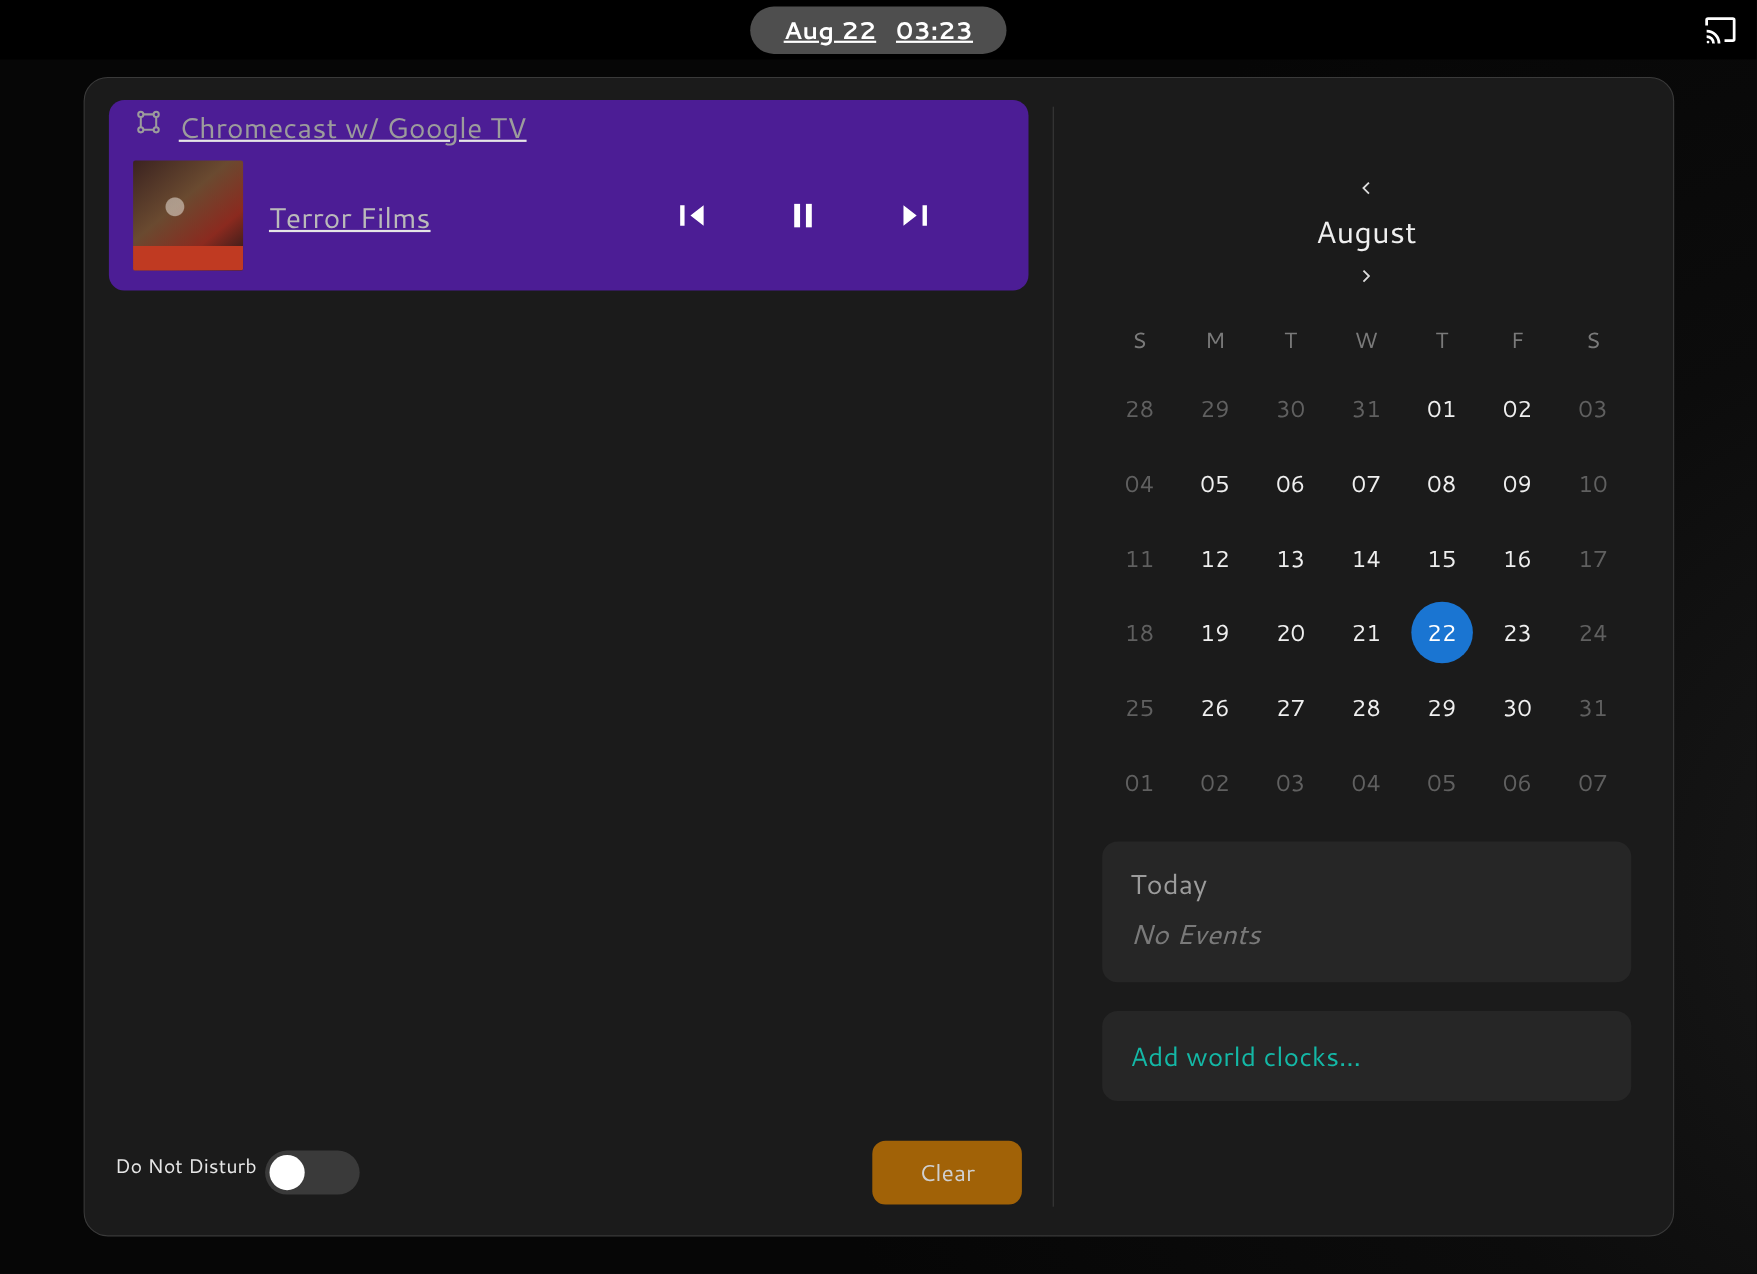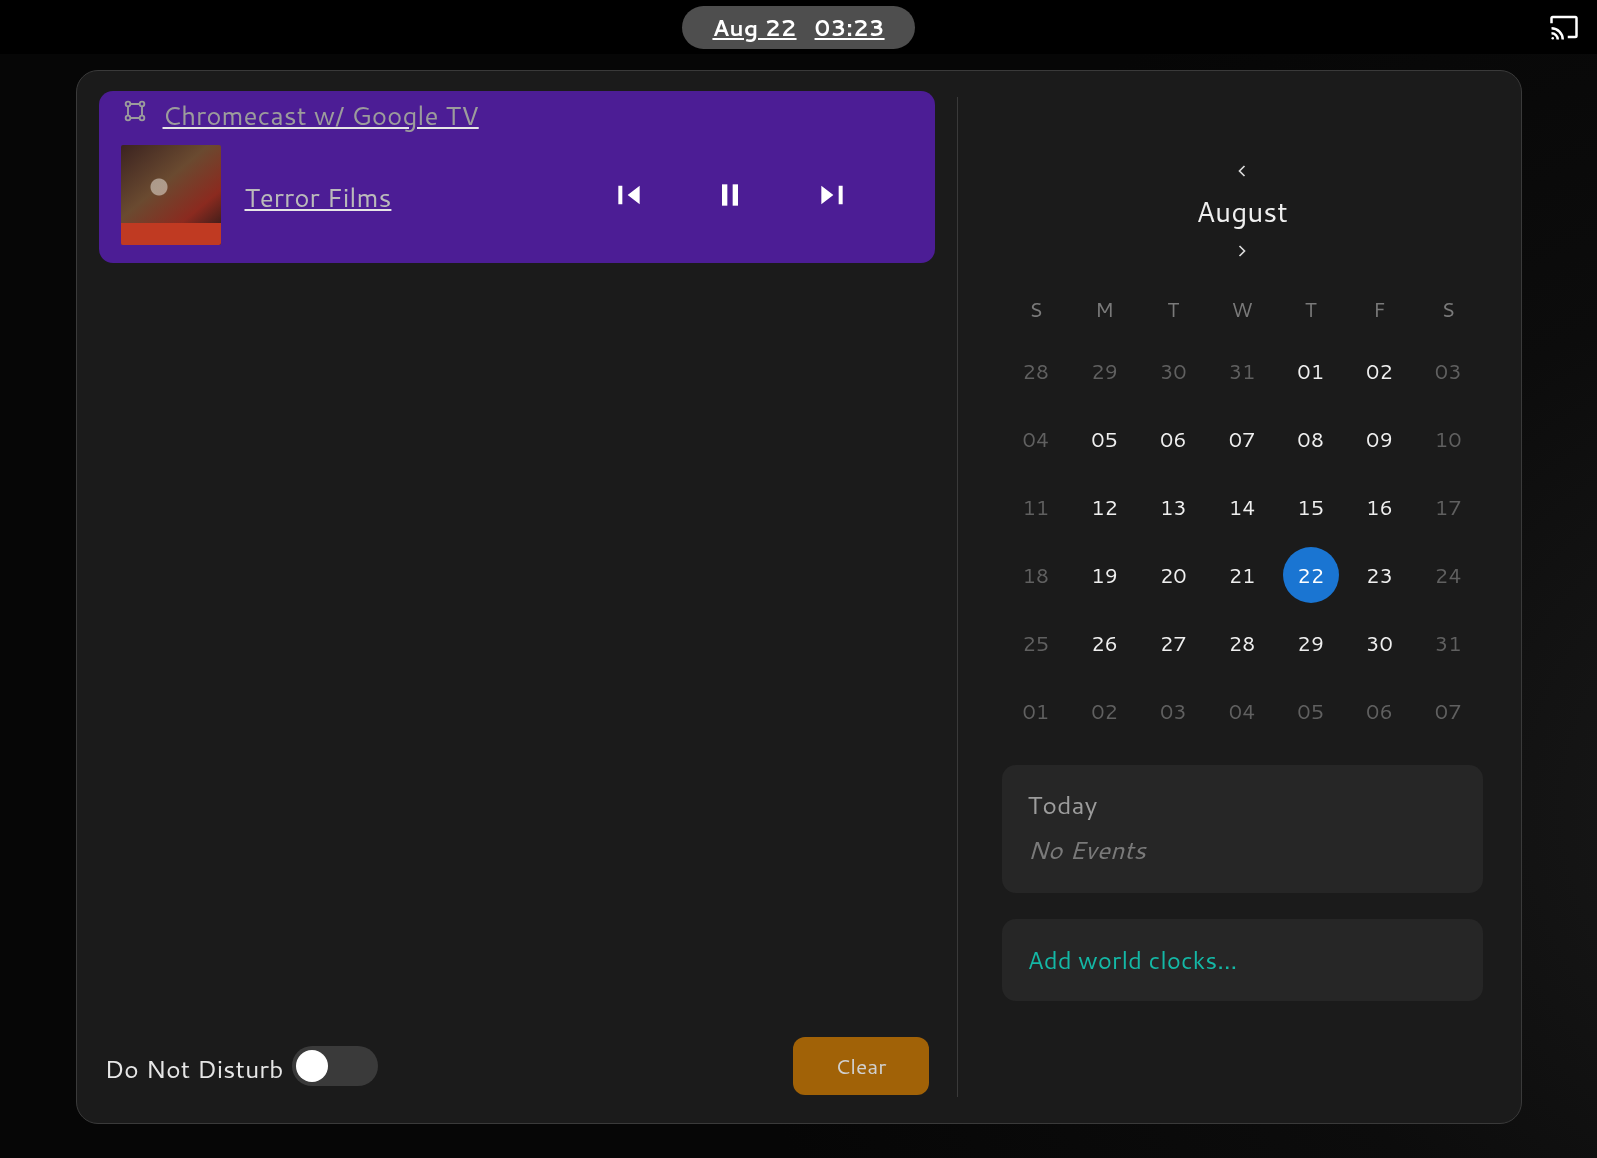--- a/index.html
+++ b/index.html
@@ -156,23 +156,23 @@
   
   .dnd-row {
     margin-top: auto;
     display: flex;
     align-items: center;
     justify-content: space-between;
     padding: 0 6px 4px 6px;
   }
   .dnd-left {
     display: flex;
-    align-items: flex-end;
+    align-items: flex-start;
     gap: 8px;
-    font-size: 25px;
+    font-size: 18px;
     color: #e6e6e6;
   }
   .switch {
     width: 86px; height: 40px;
     background: #3a3a3a;
     border-radius: 20px;
     position: relative;
     cursor: pointer;
   }
   .switch-knob {

